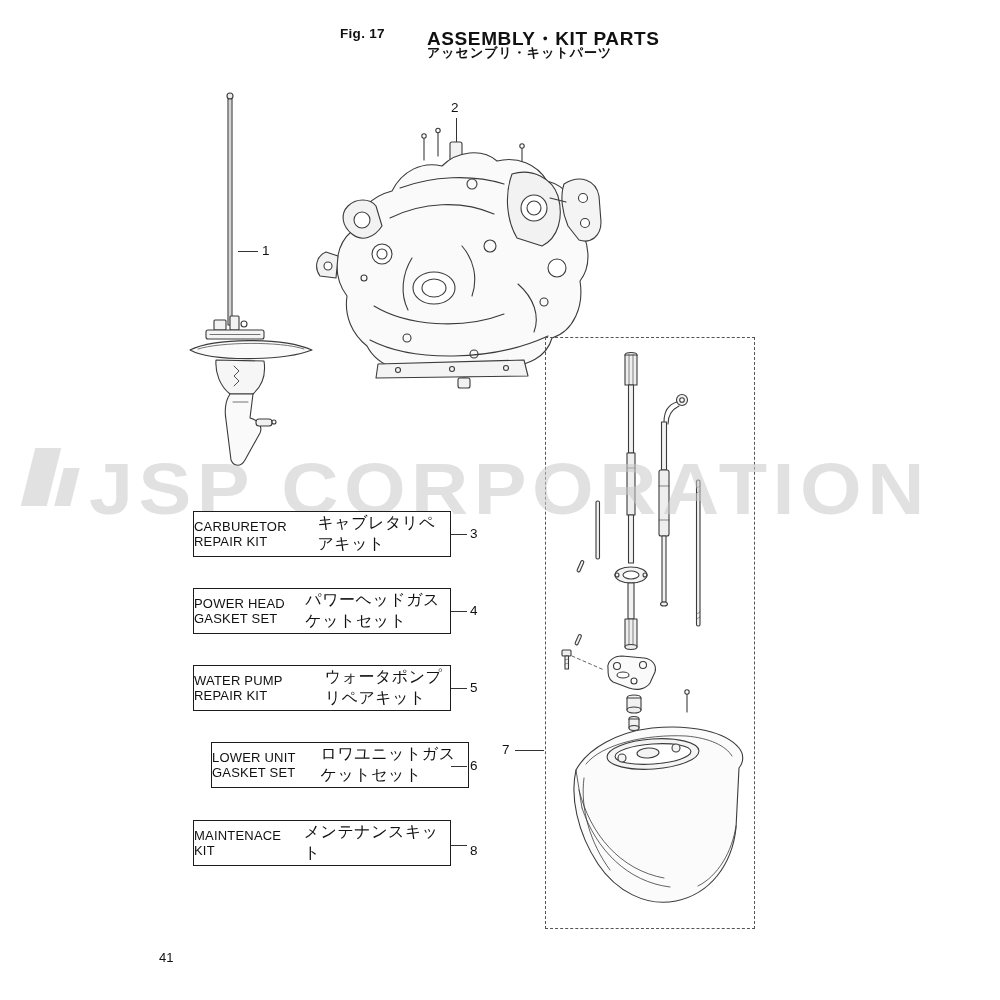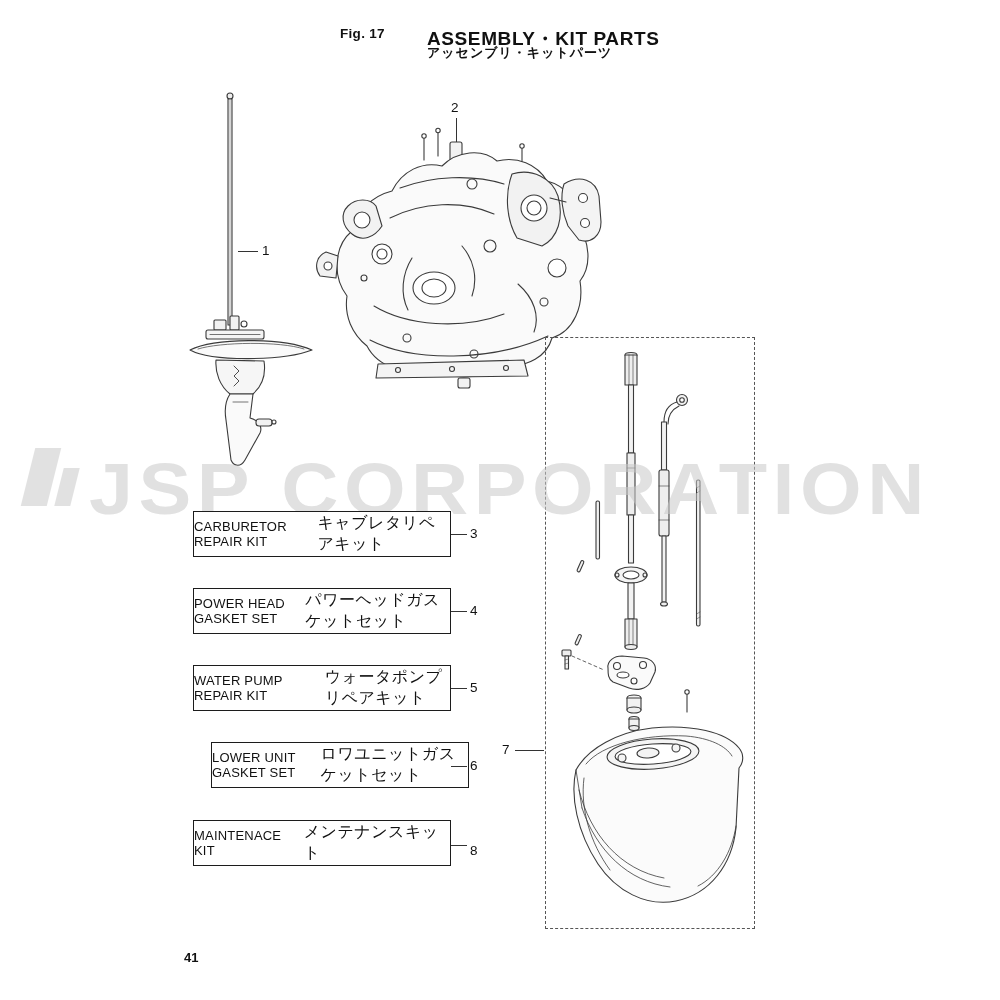--- a/index.html
+++ b/index.html
@@ -250,13 +250,13 @@
 <div class="abs h-line kit-line" style="left:451px;top:766px;width:16px;"></div>
 <div class="abs co-num kit-num" style="left:470px;top:758px;">6</div>
 
 <div class="abs kit-box" style="left:193px;top:820px;">
   <div class="kit-en">MAINTENACE KIT</div>
   <div class="kit-jp">メンテナンスキット</div>
 </div>
 <div class="abs h-line kit-line" style="left:451px;top:845px;width:16px;"></div>
 <div class="abs co-num kit-num" style="left:470px;top:843px;">8</div>
 
-<div class="abs page-num" style="left:184px;top:950px;font-weight:bold;">41</div>
+<div class="abs page-num" style="left:159px;top:950px;">41</div>
 
 </body></html>

